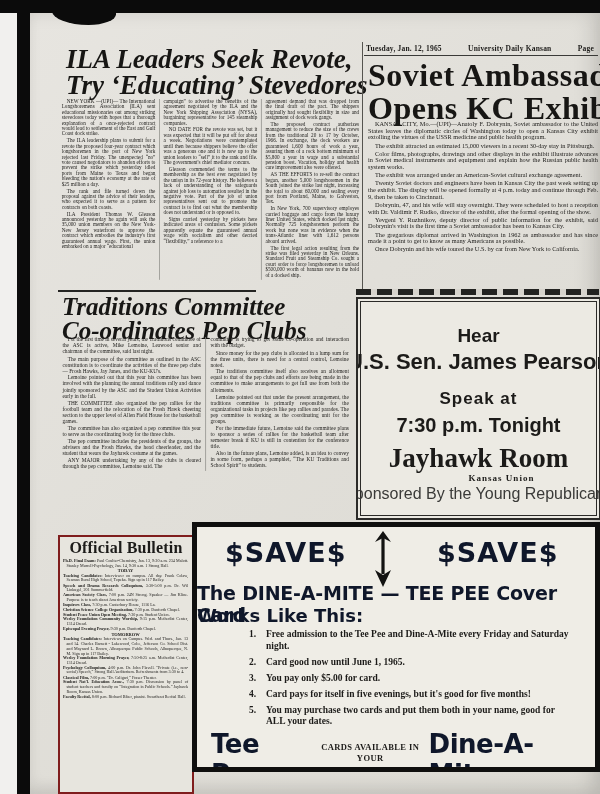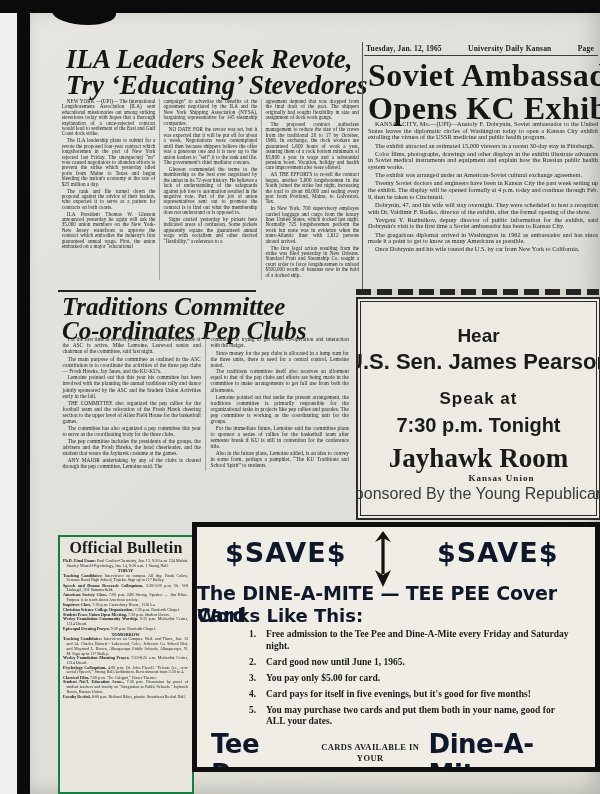--- a/index.html
+++ b/index.html
@@ -56,21 +56,21 @@
   #p-hear{top:26px;font-size:19px;font-weight:bold;}
   #p-name{top:50px;font-size:22px;font-weight:bold;left:50%;right:auto;transform:translateX(-50%);white-space:nowrap;}
   #p-speak{top:90px;font-size:17px;font-weight:bold;letter-spacing:1px;}
   #p-time{top:115px;font-size:20px;font-weight:bold;}
   #p-venue{top:144px;font-size:27px;font-weight:bold;font-family:"Liberation Serif",serif;}
   #p-kansas{top:174px;font-size:9px;font-weight:bold;font-family:"Liberation Serif",serif;letter-spacing:1px;padding-left:46px;}
   #p-sponsor{top:186px;font-size:16px;color:#3a3a38;left:50%;right:auto;transform:translateX(-50%);white-space:nowrap;}
 
   
   .bulletin{left:58px;top:535px;width:136px;height:259px;background:#e7e5de;
-            border:2px solid #15803d;overflow:hidden;box-sizing:border-box;}
+            border:2px solid #7f1d1d;overflow:hidden;box-sizing:border-box;}
   .bulletin-title{text-align:center;font-weight:bold;font-size:16px;margin:2px 0 2px;letter-spacing:.2px;}
   .bulletin-body{width:212px;transform:scale(0.59);transform-origin:0 0;margin-left:3px;
                  font-size:7px;line-height:1.13;text-align:justify;}
   .bulletin-body p{margin:0 0 .5px;padding-left:6px;text-indent:-6px;}
   .bulletin-body .list-subhead{text-align:center;font-weight:bold;font-size:7.5px;padding:0;text-indent:0;}
 
   
   .dine{left:192px;top:522px;width:398px;height:240px;background:#efede6;
         border:5px solid #0f0f0e;overflow:hidden;}
   .heavy{font-family:"DejaVu Sans",sans-serif;font-weight:bold;color:#0f172a;}

